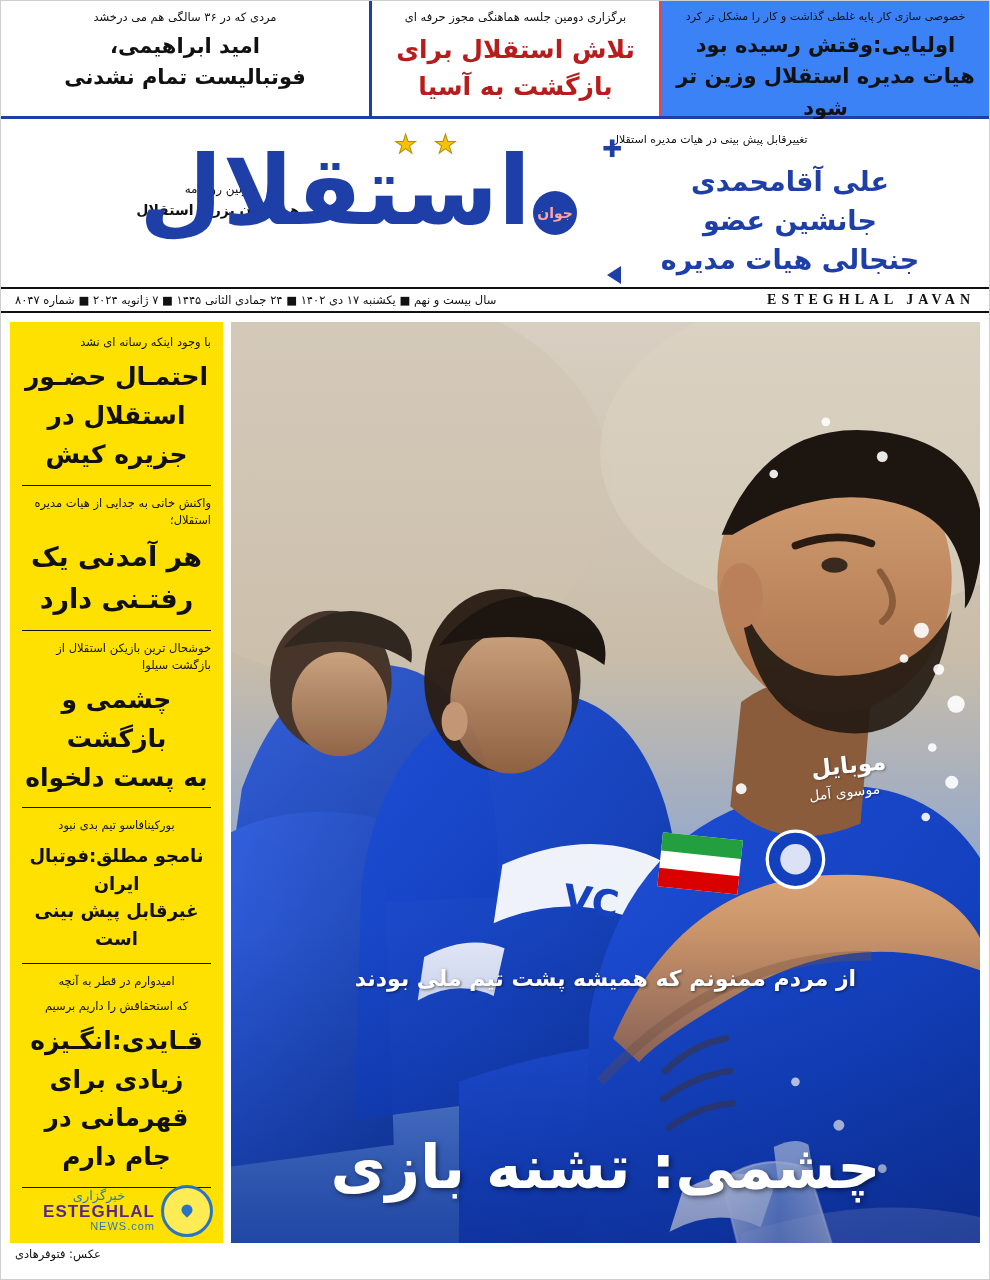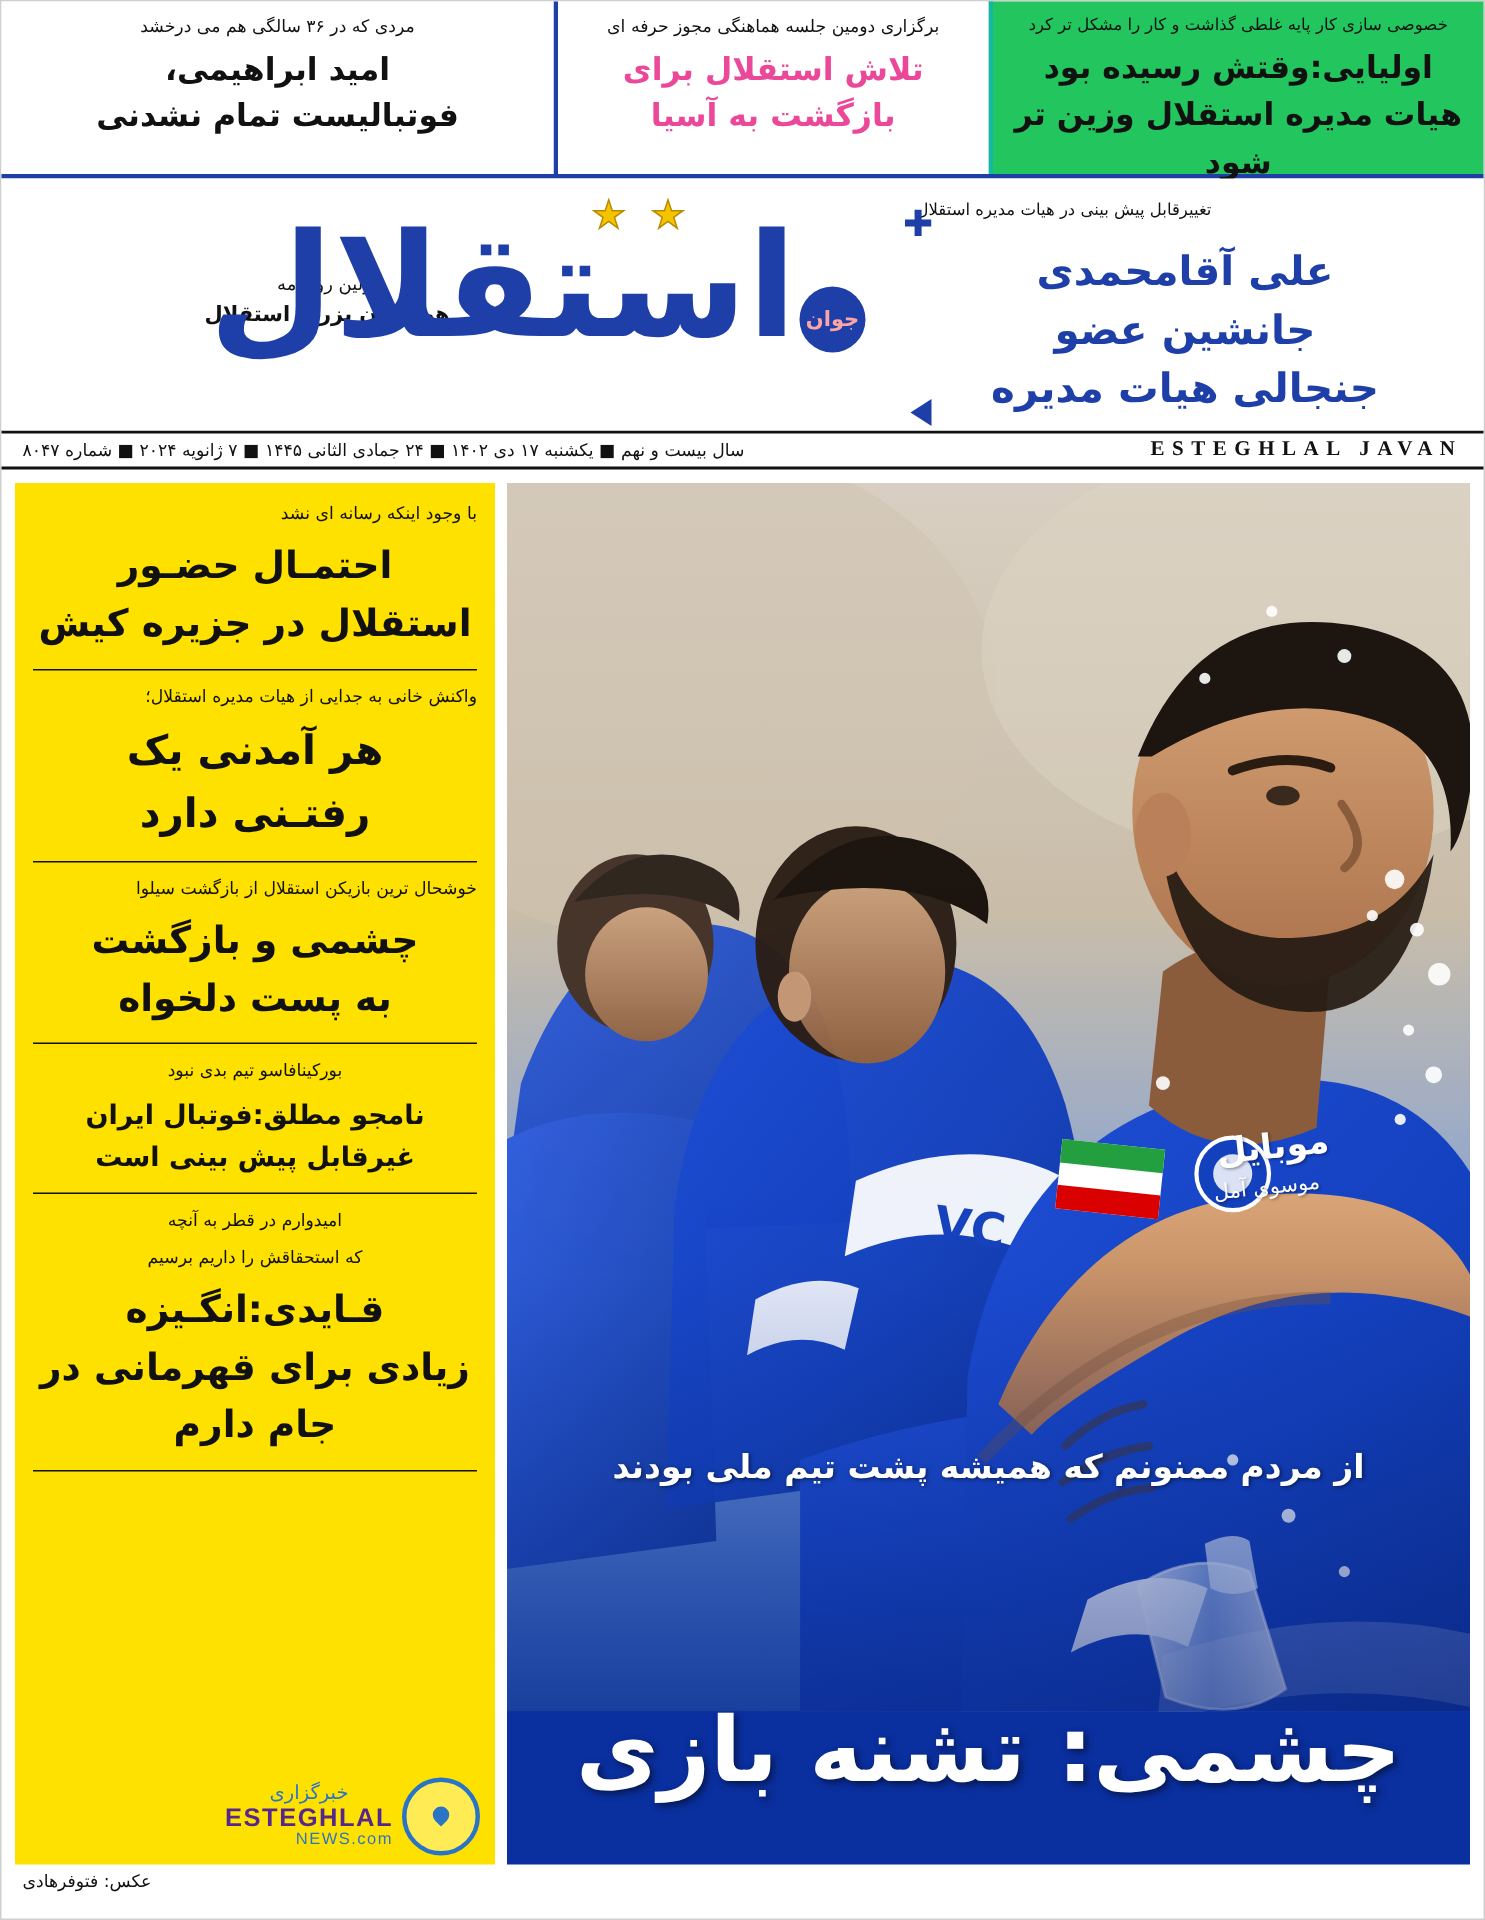--- a/index.html
+++ b/index.html
@@ -49,32 +49,32 @@
     font-weight: normal;
   }
   .teaser .headline {
     text-align: center;
     font-weight: bold;
     line-height: 1.5;
     color: #111;
   }
   .teaser-1 {
     width: 330px;
-    background: #22c55e;
-    border-left: 3px solid #14b8a6;
+    background: #3b82f6;
+    border-left: 3px solid #ef4444;
   }
   .teaser-1 .headline { font-size: 21px; letter-spacing: 1px; }
   .teaser-1 .kicker { font-size: 11px; }
 
   .teaser-2 {
     width: 290px;
     background: #ffffff;
     border-left: 3px solid #1f3fa8;
   }
-  .teaser-2 .headline { font-size: 21px; color: #ec4899; letter-spacing: 2px; text-align: center; }
+  .teaser-2 .headline { font-size: 25px; color: #b91c1c; letter-spacing: 2px; text-align: center; }
 
   .teaser-3 {
     flex: 1;
     background: #ffffff;
   }
   .teaser-3 .headline { font-size: 21px; letter-spacing: 1px; }
 
   
   .masthead {
     display: flex;
@@ -216,21 +216,21 @@
     display: flex;
     flex-direction: row;
     height: 930px;
     box-sizing: border-box;
     padding: 9px 9px 0 9px;
     gap: 8px;
   }
 
   
   .sidebar {
-    width: 320px;
+    width: 213px;
     background: #ffe100;
     box-sizing: border-box;
     padding: 12px 12px 6px 12px;
     display: flex;
     flex-direction: column;
     position: relative;
   }
   .side-item {
     padding-bottom: 10px;
     margin-bottom: 9px;

